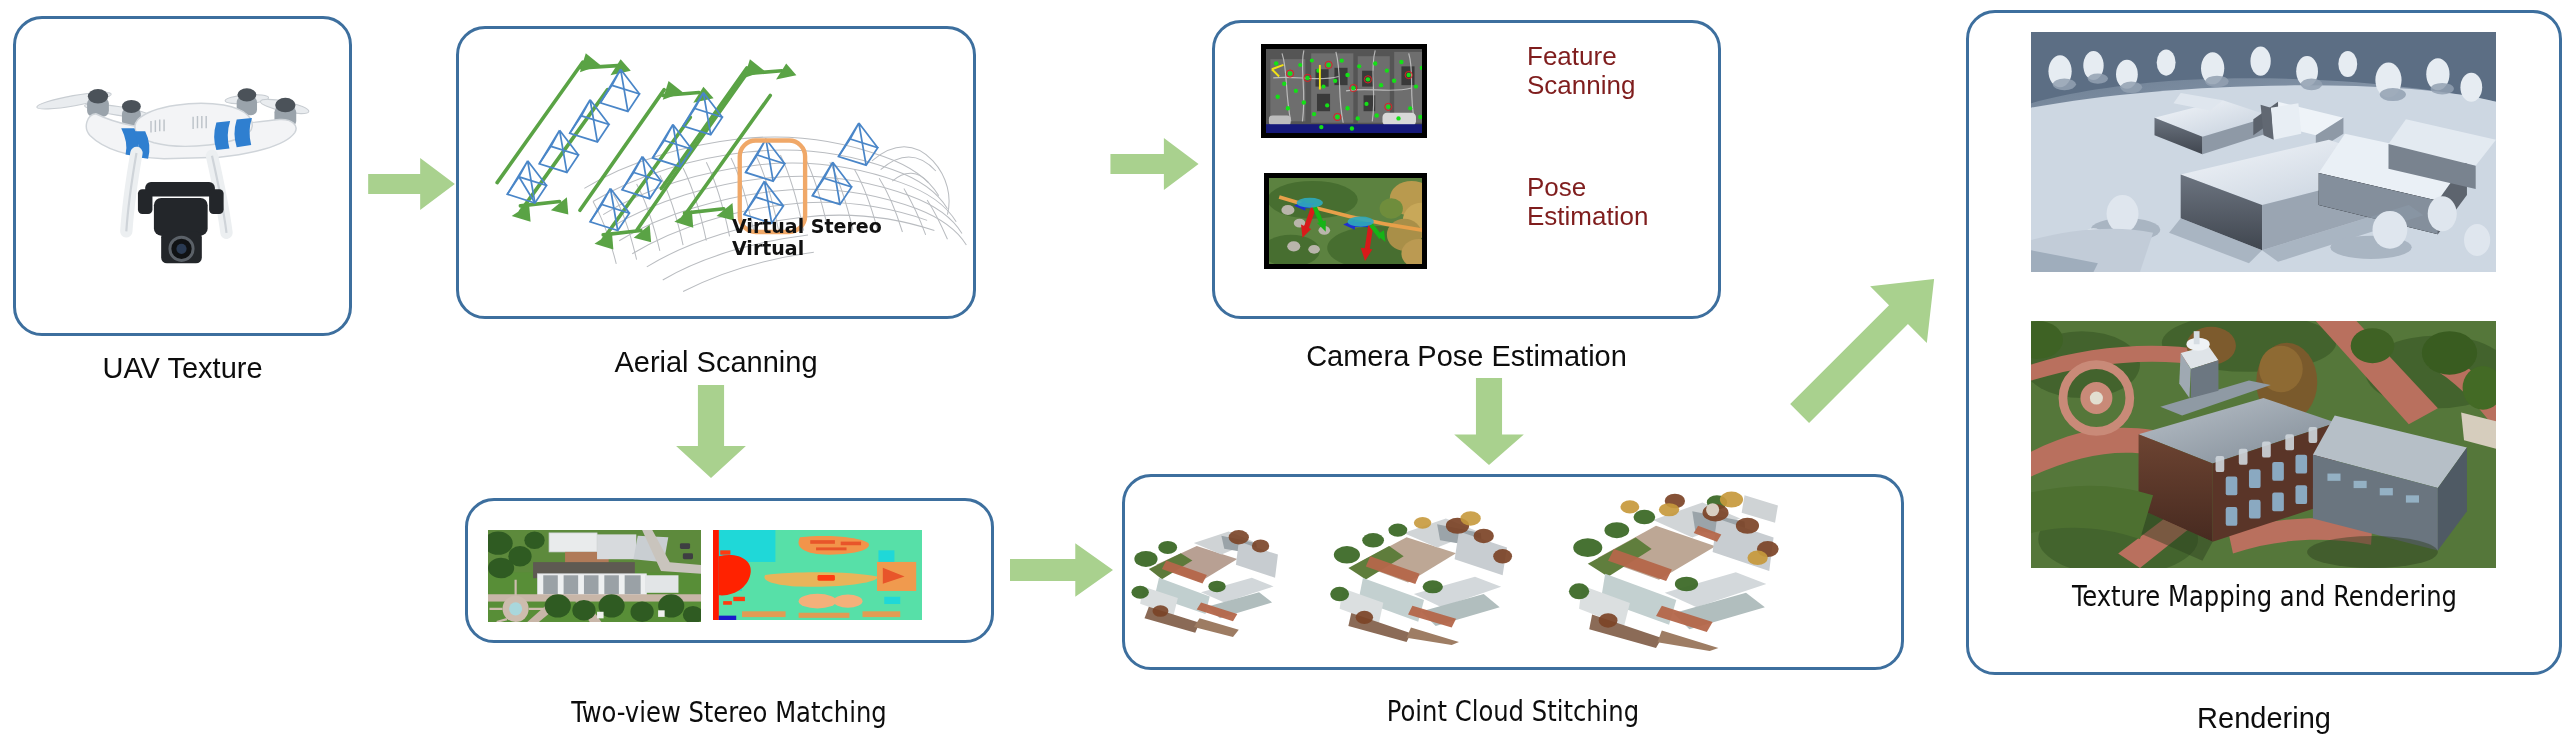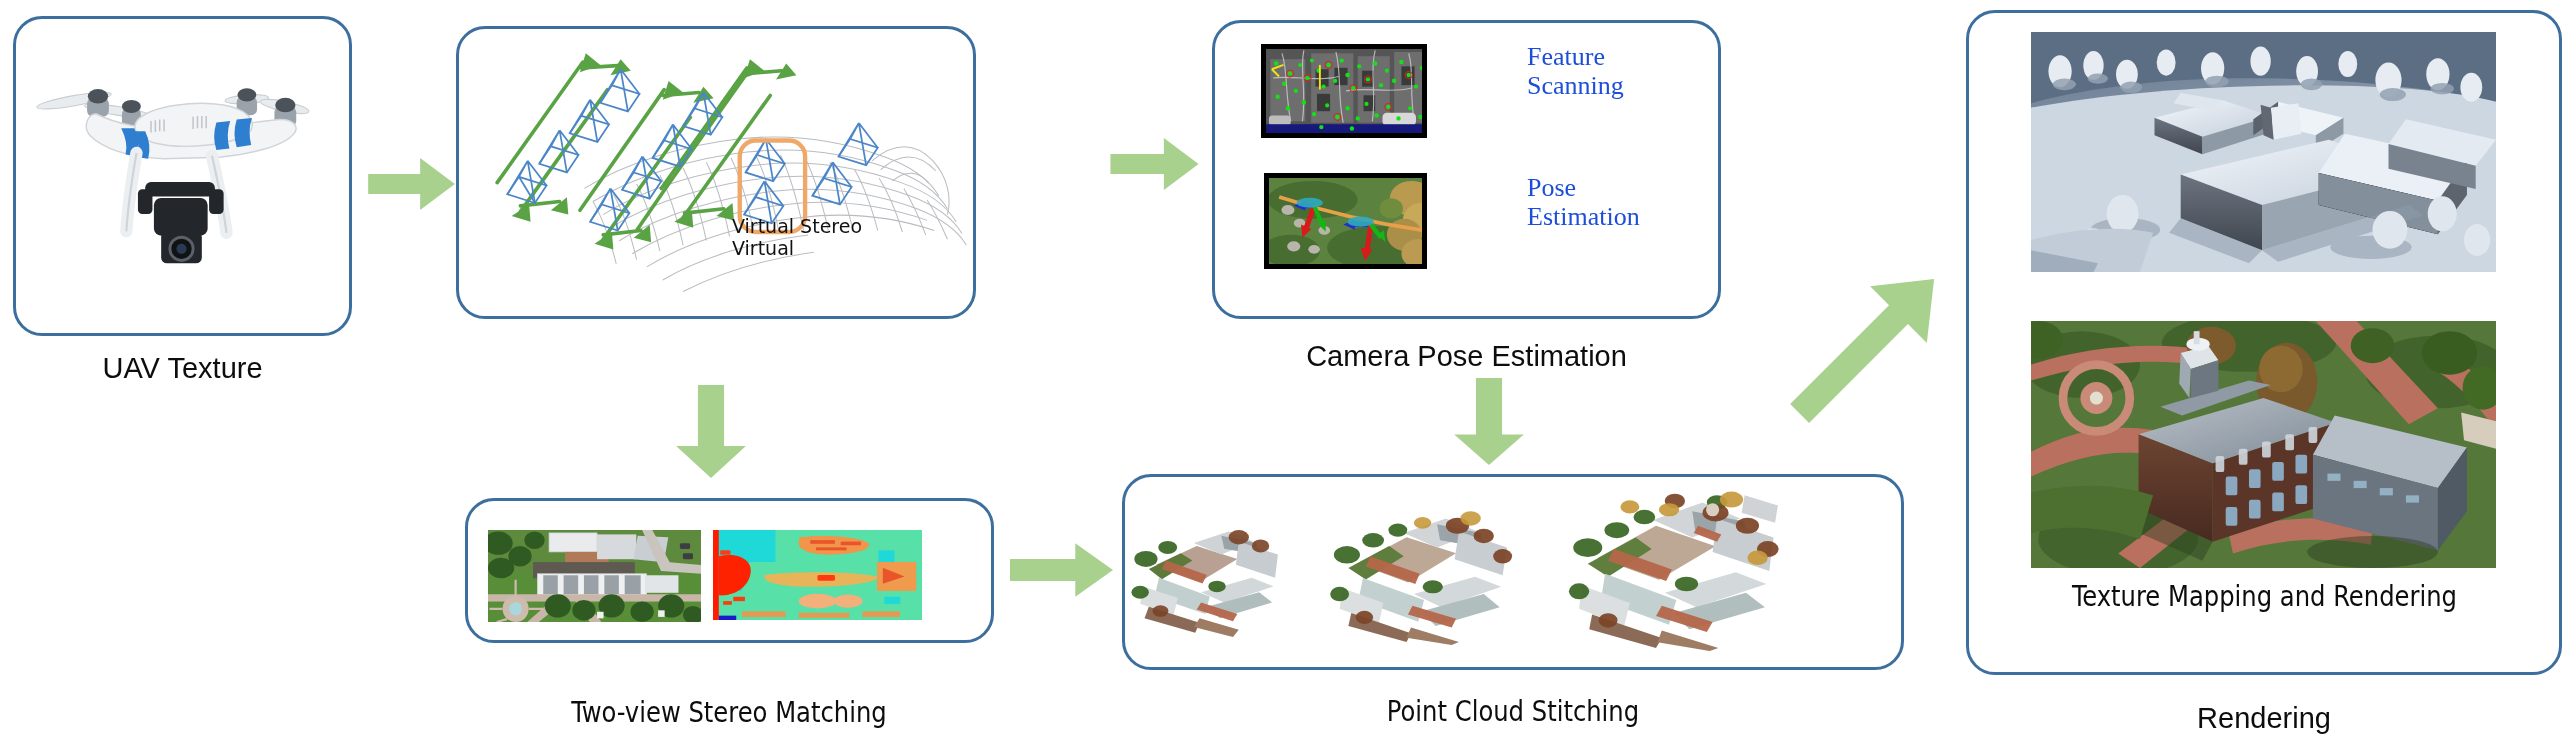--- a/index.html
+++ b/index.html
@@ -11,22 +11,22 @@
   
   .panel{position:absolute;border:3.6px solid #3d6f9e;border-radius:29px;
          background:#ffffff;box-sizing:border-box;}
 
   
   .caption{position:absolute;text-align:center;color:#0d0d0d;
            font-family:"Liberation Sans","DejaVu Sans",sans-serif;
            font-size:29px;font-weight:400;line-height:1.05;white-space:nowrap;}
   .caption.cond{font-family:"DejaVu Sans Condensed","Liberation Sans Narrow","Liberation Sans",sans-serif;
                 transform:scaleX(.93);transform-origin:center top;}
-  .sublabel{position:absolute;font-size:26px;line-height:1.12;color:#1d4ed8;
-            font-family:Liberation Serif, serif;}
+  .sublabel{position:absolute;font-size:26px;line-height:1.12;color:#7f1d1d;
+            font-family:Liberation Sans, sans-serif;}
   .small-note{position:absolute;font-size:19px;line-height:1.14;color:#111;
               font-family:"DejaVu Sans","Liberation Sans",sans-serif;}
 
   
   .arrow{position:absolute;}
   .arrow svg{display:block;overflow:visible;}
 
   
   .pic{position:absolute;overflow:hidden;}
   .pic.blk{border:5.1px solid #000;box-sizing:border-box;}
@@ -239,25 +239,26 @@
         <g>
           <path d="M530 146 L514 170 L552 182 L568 158 Z"></path>
           <path d="M542 124 L530 146 M542 124 L514 170 M542 124 L552 182 M542 124 L568 158"></path>
         </g>
       </g>
 
       <rect class="scan-hi" x="378" y="148" width="90" height="126" rx="22"></rect>
     </svg>
   </div>
 
-  <div class="small-note" style="left:732px;top:216px;width:174px;">
+  <div class="small-note" style="left:732px;top:216px;width:174px;font-weight:bold;">
     <div>Virtual Stereo</div>
     <div>Virtual</div>
   </div>
 
+  <div class="caption" style="left:456px;top:347px;width:520px;">Aerial Scanning</div>
 
   <div class="arrow" style="left:1110px;top:138px;">
     <svg width="89" height="52" viewBox="0 0 122 72">
       <path d="M0 22 H74 V0 L122 36 L74 72 V50 H0 Z" fill="#a9d18e"></path>
     </svg>
   </div>
 
   <div class="arrow" style="left:676px;top:385px;">
     <svg width="70" height="93" viewBox="0 0 96 128">
       <path d="M30 0 H66 V84 H96 L48 128 L0 84 H30 Z" fill="#a9d18e"></path>

